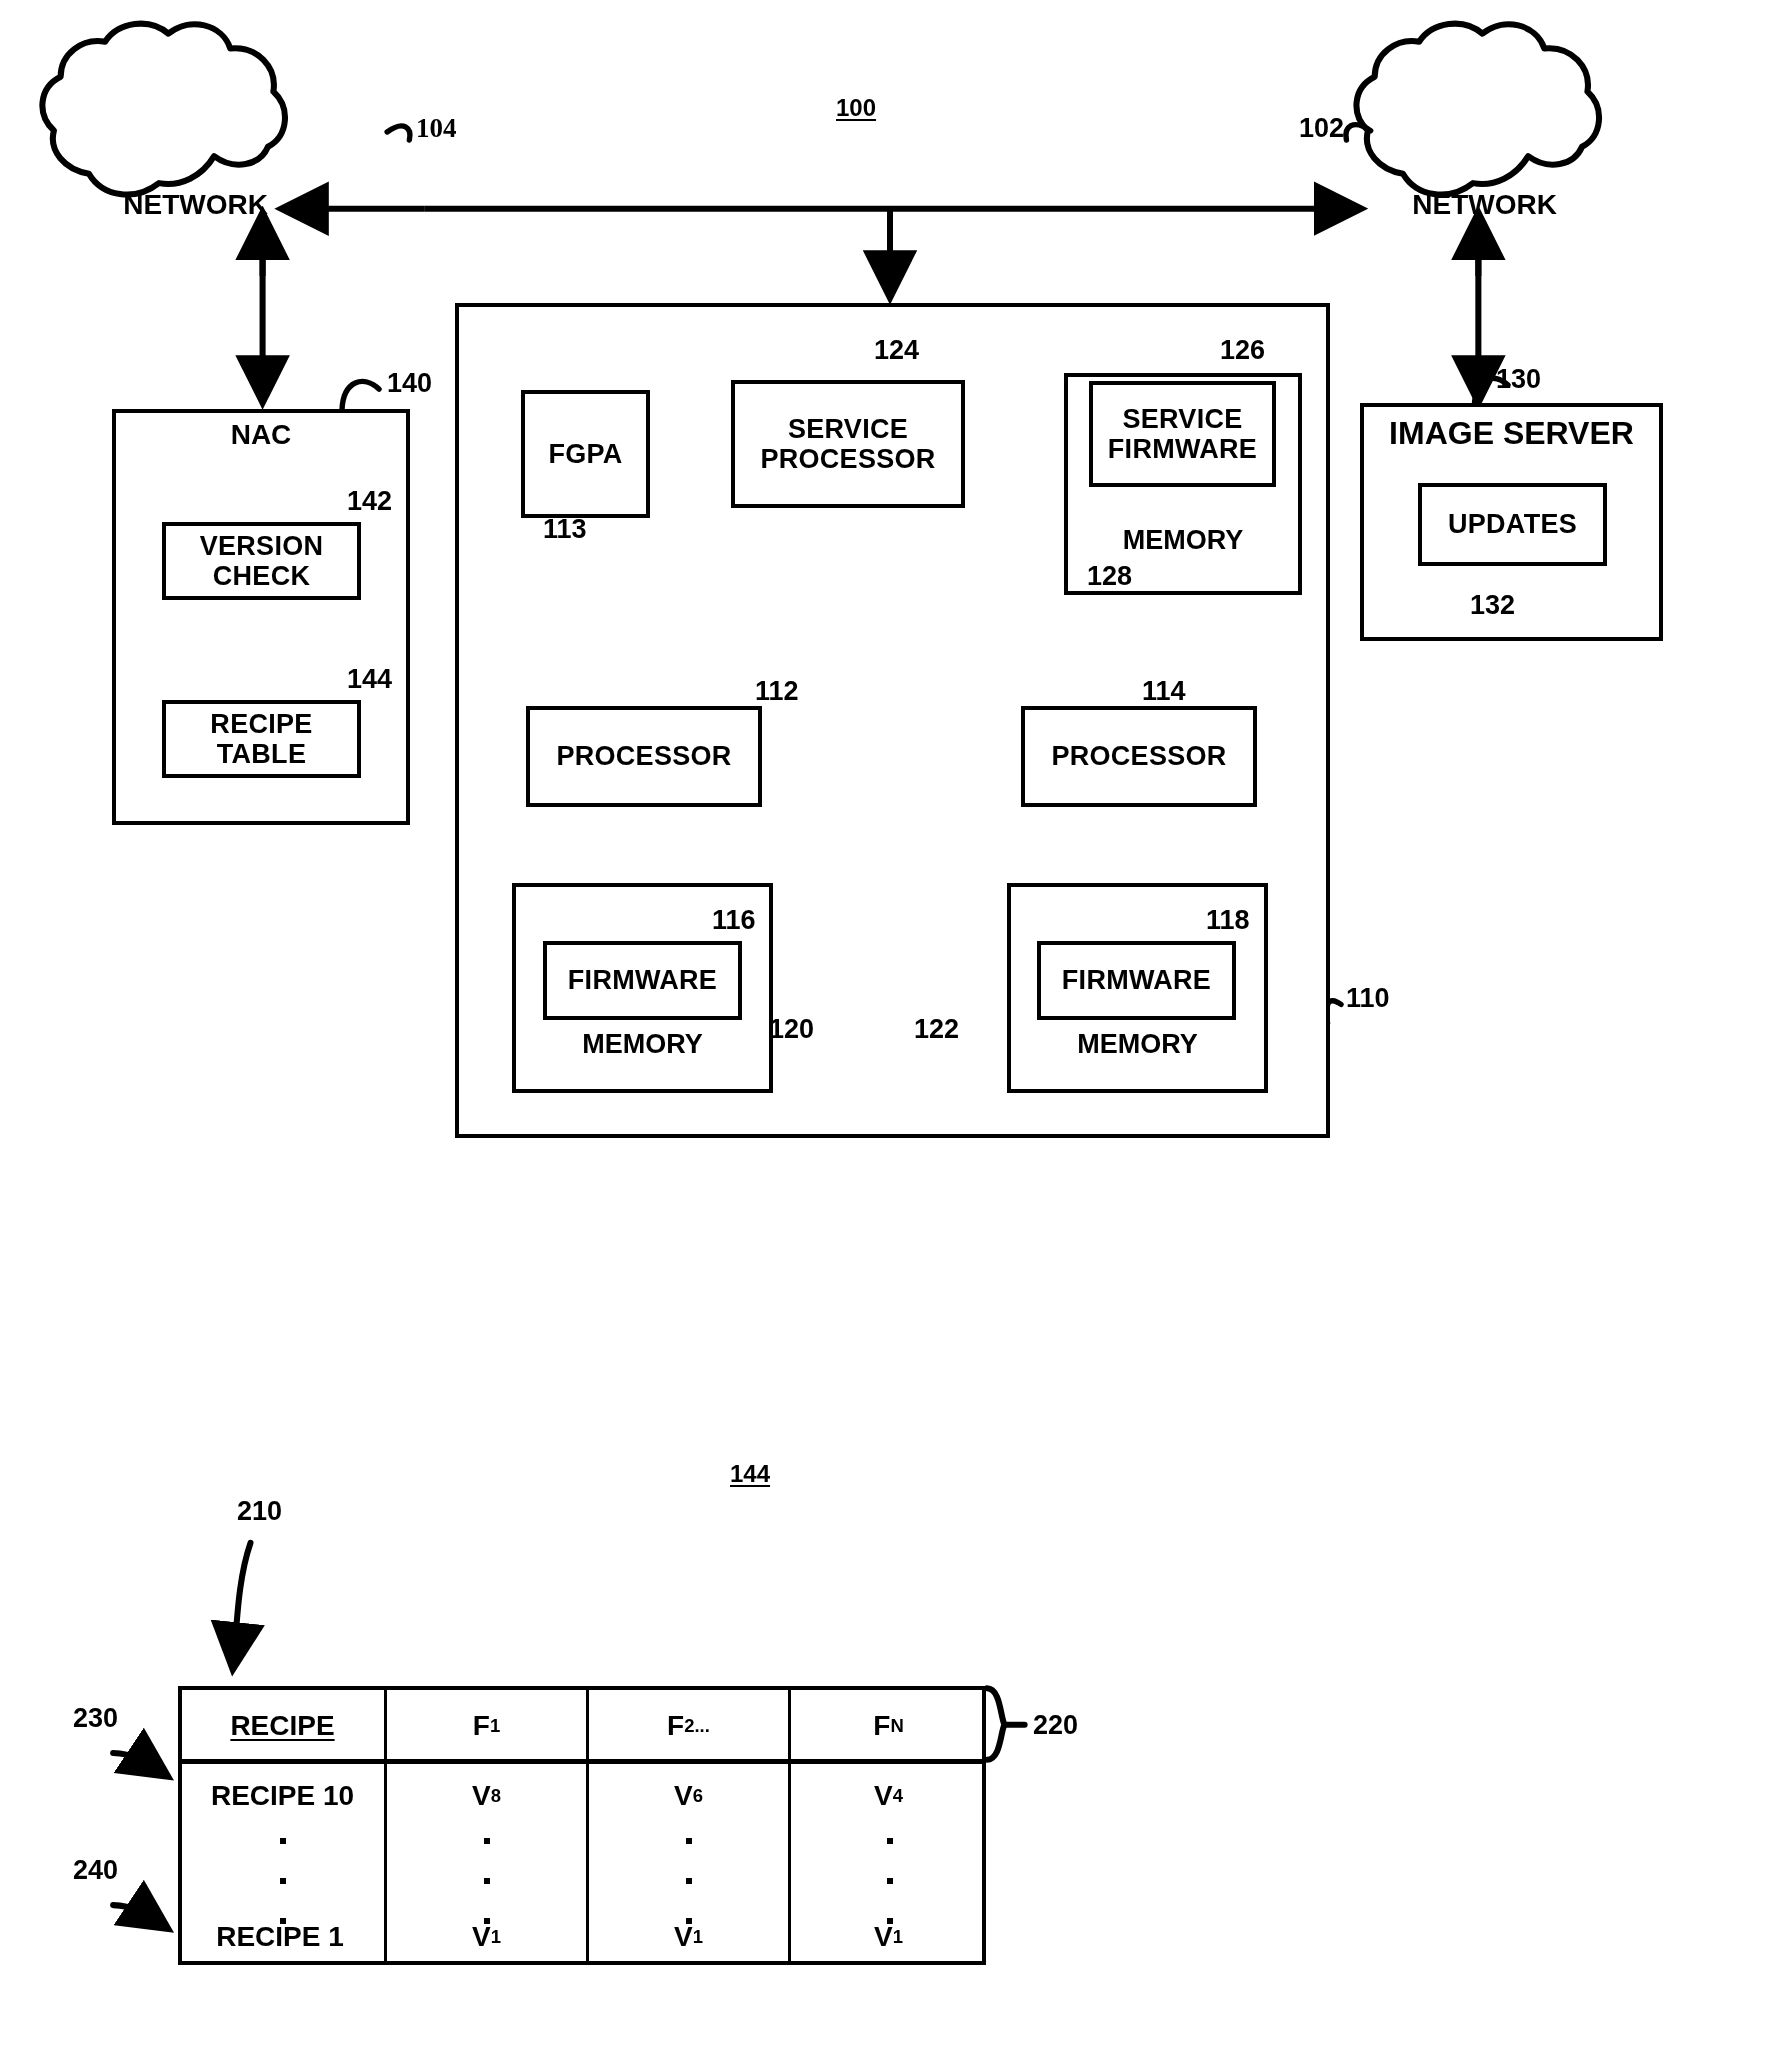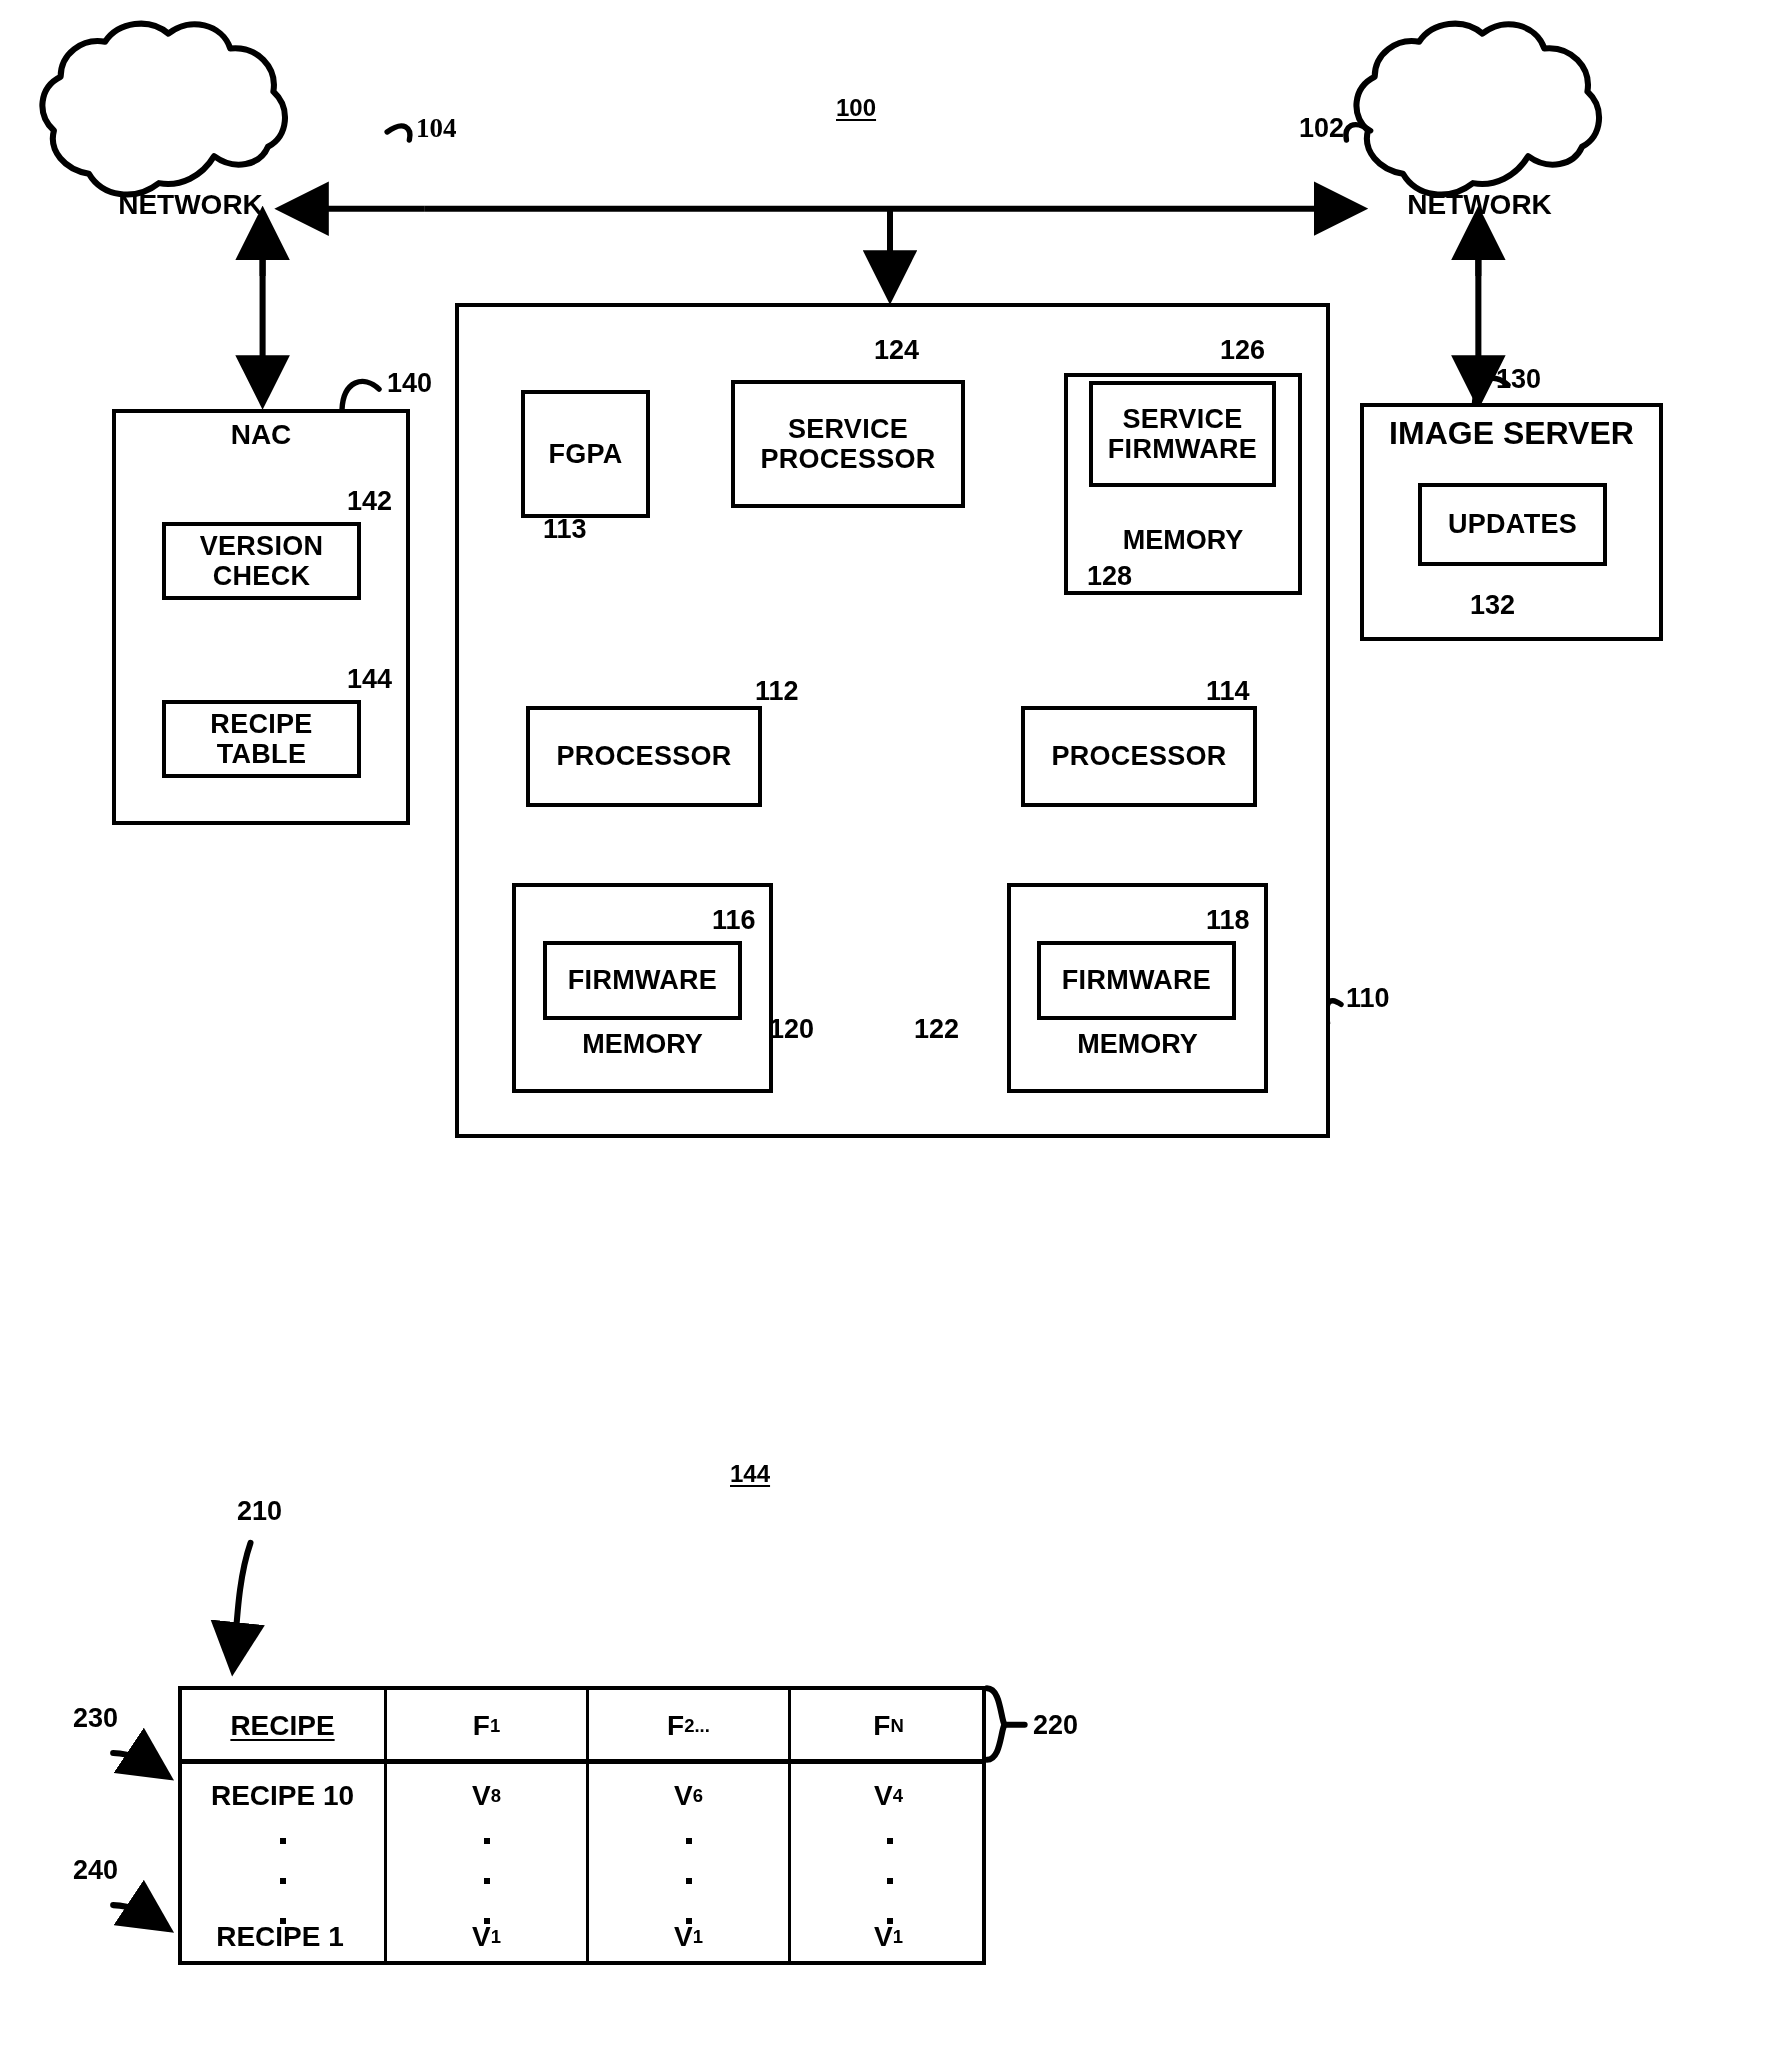--- a/index.html
+++ b/index.html
@@ -60,21 +60,21 @@
     text-decoration: underline;
     text-underline-offset: 3.4px;
     white-space: nowrap;
   }
   .cloud-label {
     position: absolute;
     font-weight: bold;
     font-size: 28px;
     color: #000;
     white-space: nowrap;
-    text-align: center;
+    text-align: right;
   }
   .tbl {
     position: absolute;
     border: 4px solid #000;
     box-sizing: border-box;
     background: #fff;
   }
   .tbl-hdr-rule {
     position: absolute;
     background: #000;
@@ -332,21 +332,21 @@
   <div class="ref-num" style="left:1220px; top:335px;">126</div>
 
   <div class="box" style="left:526px; top:706px; width:236px; height:101px;">
     <div class="box-label">PROCESSOR</div>
   </div>
   <div class="ref-num" style="left:755px; top:676px;">112</div>
 
   <div class="box" style="left:1021px; top:706px; width:236px; height:101px;">
     <div class="box-label">PROCESSOR</div>
   </div>
-  <div class="ref-num" style="left:1206px; top:676px;">114</div>
+  <div class="ref-num" style="left:1142px; top:676px;">114</div>
 
   <div class="box" style="left:512px; top:883px; width:261px; height:210px;"></div>
   <div class="plain-text" style="left:512px; top:1029px; width:261px; text-align:center; font-size:27px;">MEMORY</div>
   <div class="ref-num" style="left:769px; top:1014px;">120</div>
 
   <div class="box" style="left:543px; top:941px; width:199px; height:79px;">
     <div class="box-label">FIRMWARE</div>
   </div>
   <div class="ref-num" style="left:712px; top:905px;">116</div>
 

